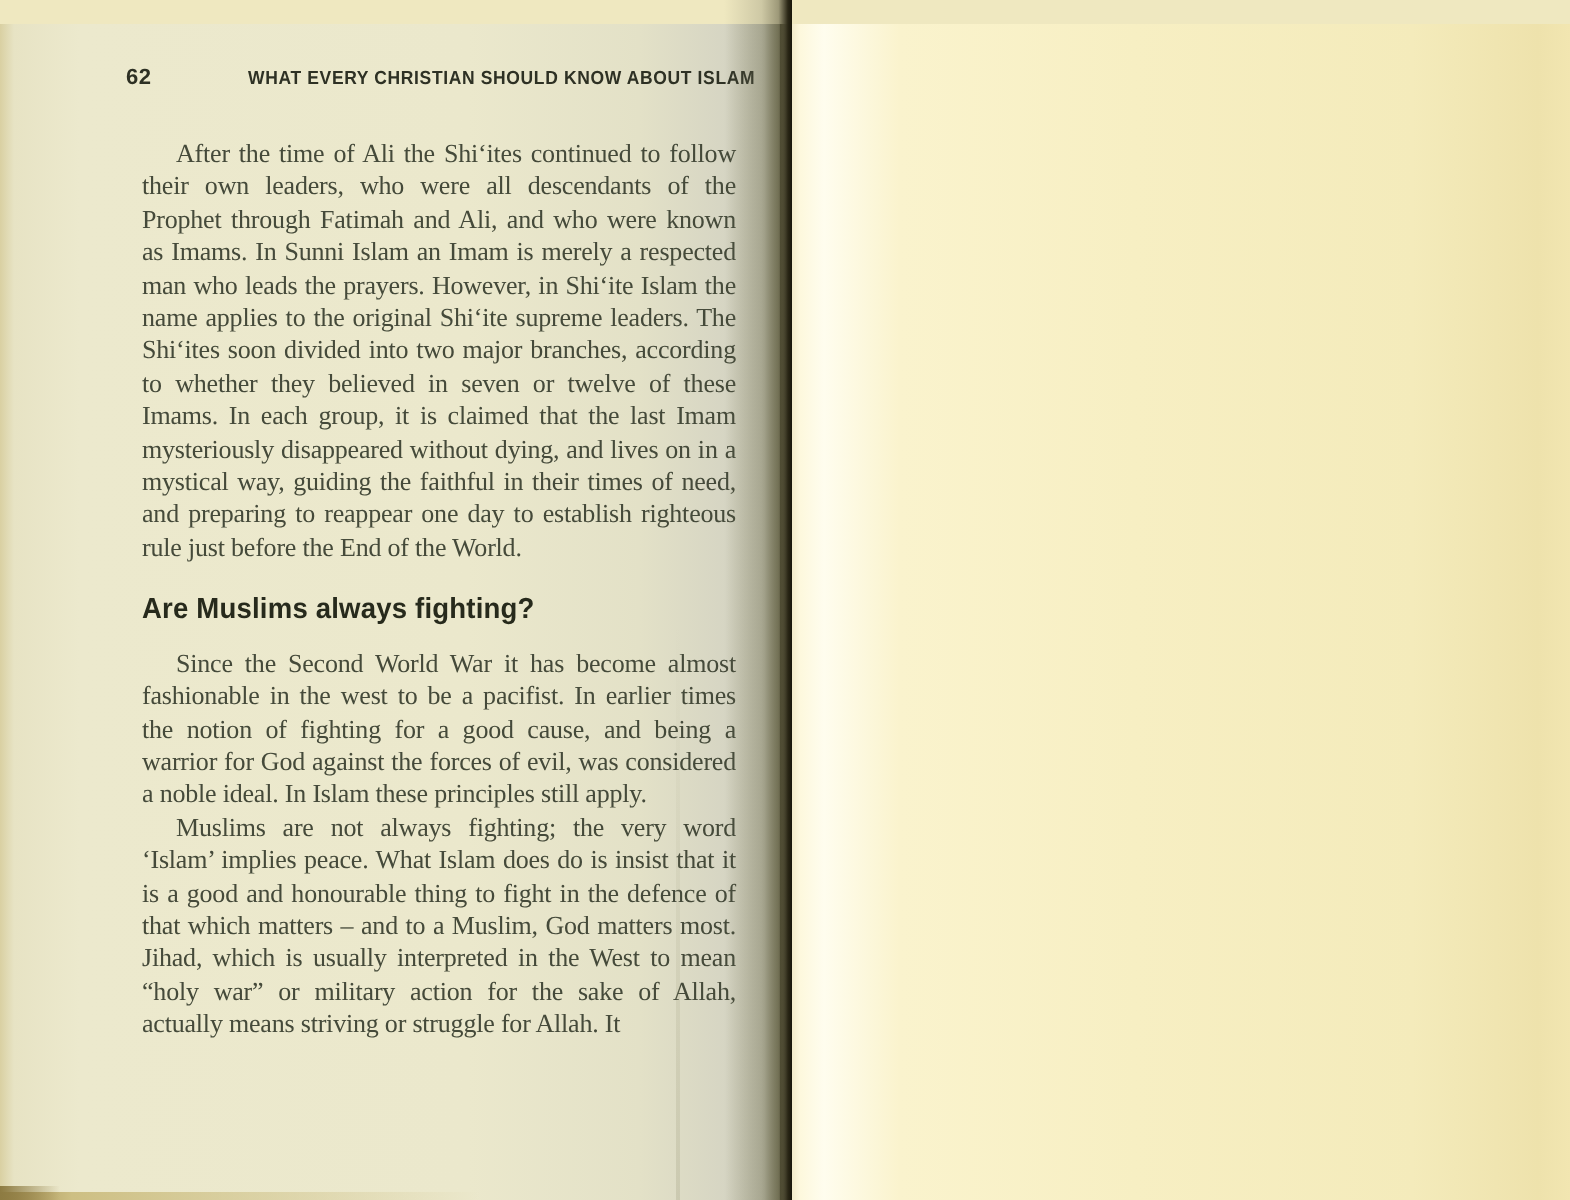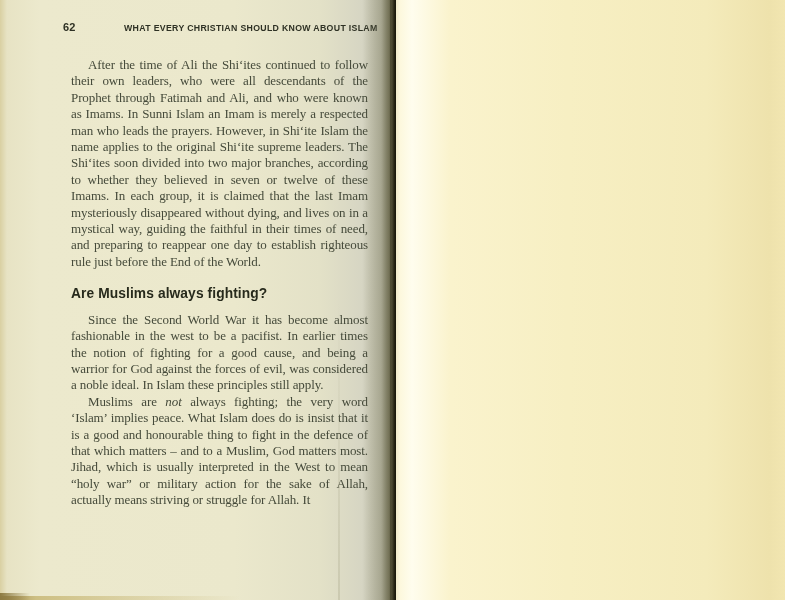--- a/index.html
+++ b/index.html
@@ -4,21 +4,21 @@
 <style>
   html, body { margin: 0; padding: 0; }
   body {
     width: 785px; height: 600px; overflow: hidden;
     font-family: "Liberation Serif", serif;
     background: #efe8c0;
   }
   .book-spread { position: relative; width: 785px; height: 600px; }
 
   
-  .page { position: absolute; top: 0; bottom: 0; }
+  .page { position: absolute; top: 12px; bottom: 0; }
   .page-left {
     left: 0; width: 390px;
     background: linear-gradient(90deg,
       #d9d0a2 0px, #e7e3c4 7px, #ece9cd 40px,
       #ebe8cc 60%, #e3e1c7 82%, #d6d5c3 93%,
       #b9b8a2 98%, #8c8a6c 100%);
   }
   .page-right {
     left: 390px; width: 395px;
     background: linear-gradient(90deg,
@@ -59,21 +59,21 @@
   .head-left .running-head  { transform-origin: right center; }
 
   
   .page-body {
     position: absolute; text-align: justify;
     color: #454a3a; font-size: 13px; letter-spacing: -0.1px;
   }
   .body-left  { left: 71px;  top: 57px; width: 297px; line-height: 16.4px; }
   .page-body p { margin: 0; }
   .page-body p.indent { text-indent: 17px; }
-  .page-body .it { font-style: italic; }
+  .page-body .it { }
   .section-heading {
     font-family: "Liberation Sans", sans-serif; font-weight: 700;
     font-size: 14.5px; color: #272a1c; letter-spacing: 0.1px;
     margin: 15px 0 10px 0; transform: scaleX(0.95); transform-origin: left center;
   }
 </style>
 </head>
 <body>
 
 <div class="book-spread">

